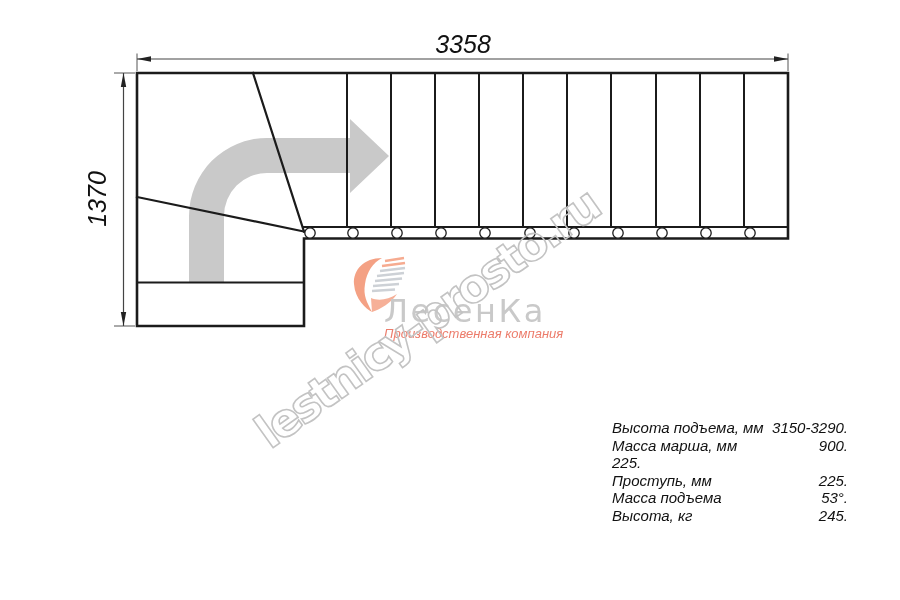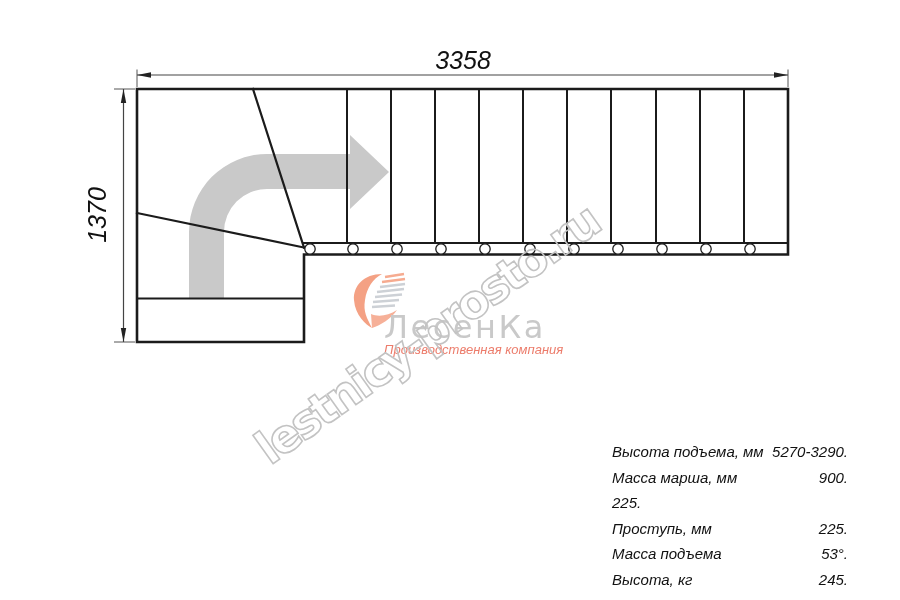--- a/index.html
+++ b/index.html
@@ -1,32 +1,32 @@
 <!DOCTYPE html>
 <html><head>
 <meta charset="utf-8">
 <style>
   html,body{margin:0;padding:0;background:#ffffff;}
   body{width:900px;height:600px;position:relative;overflow:hidden;
        font-family:"Liberation Sans", sans-serif;}
-  #stage{position:absolute;left:0;top:16px;width:900px;height:535px;}
+  #stage{position:absolute;left:0;top:0;width:900px;height:535px;}
   svg{position:absolute;left:0;top:0;}
   .dim-text{font-family:"Liberation Sans", sans-serif;font-style:italic;
             font-size:25px;fill:#111;}
   .logo-name{font-family:"DejaVu Sans", sans-serif;font-size:32px;
              letter-spacing:2.5px;fill:#c9c9c9;}
   .logo-tagline{font-family:"Liberation Sans", sans-serif;font-style:italic;
                 font-size:13px;fill:#ec7c6b;}
   .watermark-text{font-family:"DejaVu Sans", sans-serif;font-weight:bold;
                   font-size:46px;letter-spacing:-3px;fill:none;
                   stroke:#c3c3c3;stroke-width:1.6;}
   #specs{position:absolute;left:612px;top:419px;width:236px;
          font-style:italic;font-size:15px;color:#111;}
   .spec-row{display:flex;justify-content:space-between;height:17.5px;
-            line-height:17.5px;white-space:nowrap;margin-top:8px;}
+            line-height:17.5px;white-space:nowrap;}
   .spec-label{text-align:left;}
   .spec-value{text-align:right;}
 </style>
 </head>
 <body>
 
 <div id="stage">
 <svg width="900" height="600" viewBox="0 0 900 600">
 
   <g>
@@ -108,21 +108,21 @@
   </g>
 
   <g>
     <text class="watermark-text" transform="translate(270,450) rotate(-35.5)">lestnicy-prosto.ru</text>
   </g>
 </svg>
 
 <div id="specs">
   <div class="spec-row">
     <span class="spec-label">Высота подъема, мм</span>
-    <span class="spec-value">5270-3290.</span>
+    <span class="spec-value">3150-3290.</span>
   </div>
   <div class="spec-row">
     <span class="spec-label">Масса марша, мм</span>
     <span class="spec-value">900.</span>
   </div>
   <div class="spec-row">
     <span class="spec-value">225.</span>
   </div>
   <div class="spec-row">
     <span class="spec-label">Проступь, мм</span>

